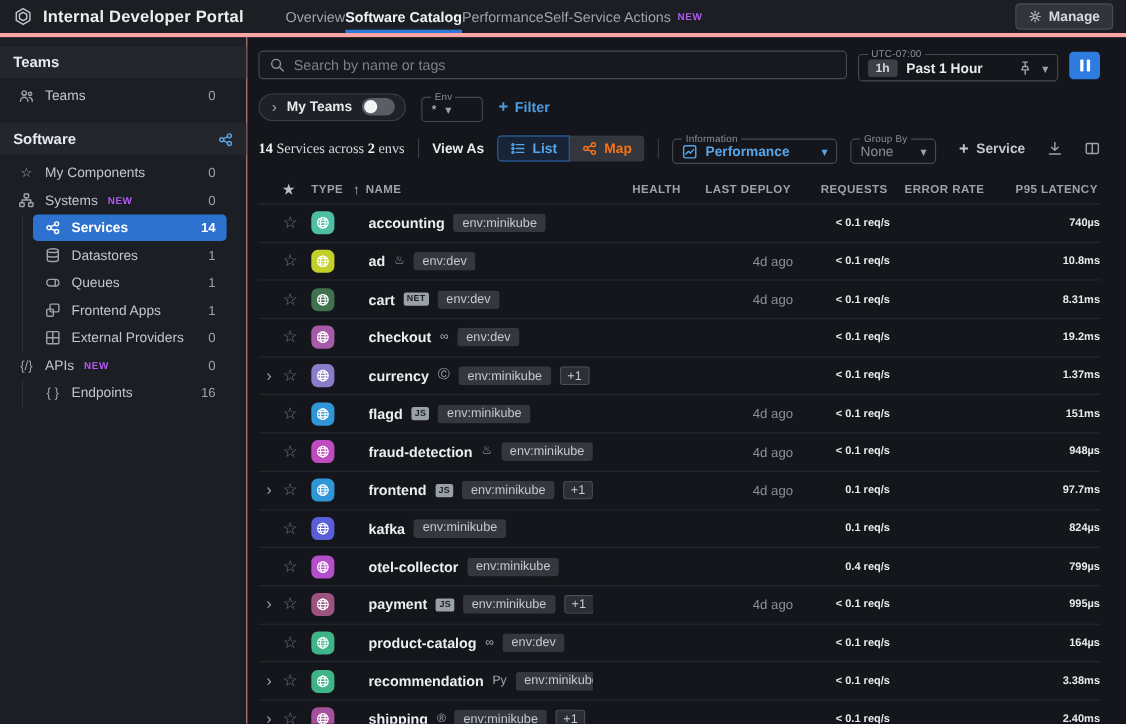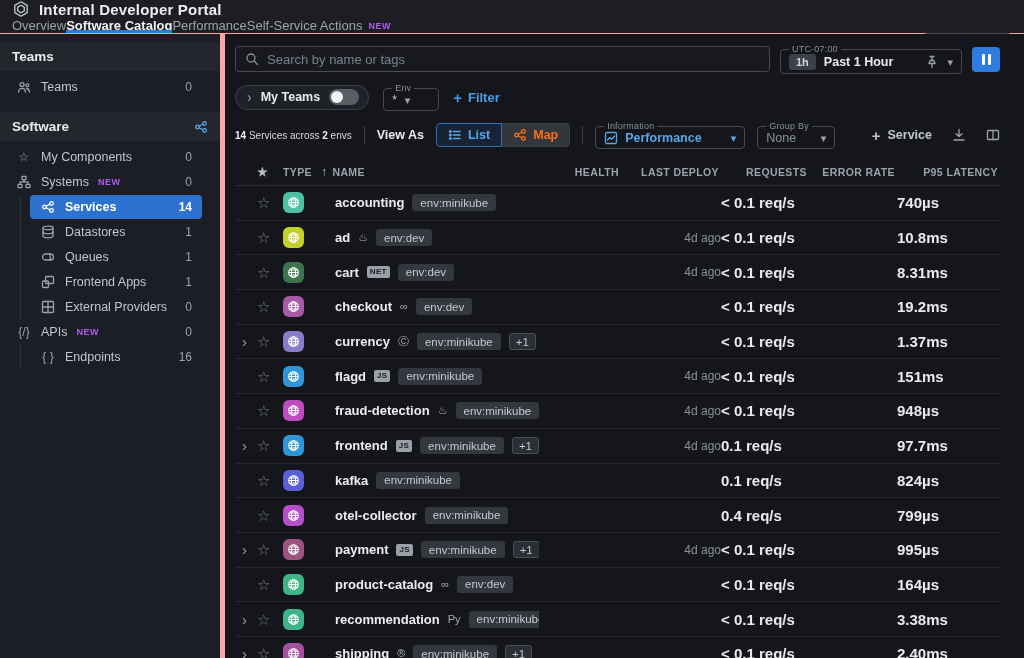--- a/index.html
+++ b/index.html
@@ -3,41 +3,41 @@
 <meta charset="utf-8">
 <style>
   * { margin:0; padding:0; box-sizing:border-box; }
   html,body { width:1024px; height:658px; overflow:hidden; background:#15171c;
     font-family:"Liberation Sans", sans-serif; color:#c6c9cf; }
   svg { stroke:currentColor; fill:none; stroke-width:1.3; stroke-linecap:round; stroke-linejoin:round; }
   .icon { display:inline-flex; align-items:center; justify-content:center; }
   .icon svg { width:14px; height:14px; }
 
   
-  .topnav { height:34px; background:#1c1e24; display:flex; padding:0 12px;
-    border-bottom:1px solid #fca5a5;flex-direction:column; }
+  .topnav { height:34px; background:#1c1e24; display:flex; align-items:center; padding:0 12px;
+    border-bottom:4px solid #fca5a5; }
   .brand { display:flex; align-items:center; gap:9px; margin-right:38px; }
   .brand .icon { color:#c2c6cd; }
   .brand .icon svg { width:18px; height:18px; }
   .brand-title { font-size:15px; font-weight:700; color:#eceef1; letter-spacing:.2px; }
   .tabs { display:flex; align-items:center; height:100%; }
   .tab { display:flex; align-items:center; gap:6px; height:100%; font-size:13px; color:#9da2ab;
     position:relative; cursor:pointer; }
   .tab.active { color:#f0f2f4; font-weight:700; }
   .tab.active::after { content:''; position:absolute; left:0; right:0; bottom:0; height:3px; background:#3179d8; }
   .new-badge { color:#b45af0; font-size:9px; font-weight:700; letter-spacing:.5px; }
   .manage-btn { margin-left:auto; display:flex; align-items:center; gap:6px; background:#30343b;
     border:1px solid #4a4e57; border-radius:4px; padding:4px 11px; font-size:12.5px; font-weight:700;
     color:#d6d9de; cursor:pointer; }
   .manage-btn .icon { color:#b9bdc4; }
   .manage-btn .icon svg { width:12px; height:12px; }
 
   
   .shell { display:flex; height:624px; }
-  .sidebar { width:225px; background:#1b1e24; border-right:5px solid #fca5a5; padding-top:8px; flex:none; }
+  .sidebar { width:225px; background:#1b1e24; border-right:1px solid #fca5a5; padding-top:8px; flex:none; }
   .main { flex:1; background:#14161b; padding:10px 24px 0 10px; display:flex; flex-direction:column; }
 
   
   .side-header { display:flex; align-items:center; background:#23262d; padding:7px 12px; margin-bottom:4px;
     font-size:13.5px; font-weight:700; color:#e8eaee; }
   .side-header .hdr-action { margin-left:auto; color:#58a6e8; cursor:pointer; }
   .side-gap { height:12px; }
   .side-item { display:flex; align-items:center; gap:9px; padding:5px 10px; margin:0 18px 1px 6px;
     border-radius:4px; font-size:12.5px; color:#c2c6cd; cursor:pointer; position:relative; }
   .side-item .icon { color:#9da2ab; width:16px; flex:none; font-size:12px; }
@@ -75,21 +75,21 @@
   .myteams .lbl { font-size:12.5px; font-weight:700; color:#e8eaec; }
   .toggle { width:30px; height:16px; border-radius:8px; background:#585d66; position:relative; cursor:pointer; }
   .toggle .knob { position:absolute; left:2px; top:2px; width:12px; height:12px; border-radius:50%; background:#f2f3f5; }
   .env-ctl { min-width:56px; }
   .env-val { font-size:12px; color:#c6c9cf; }
   .add-filter { display:flex; align-items:center; gap:6px; color:#4e9de4; font-size:13px; font-weight:700; cursor:pointer; }
   .add-filter .plus { font-size:15px; font-weight:700; }
 
   
   .toolbar { display:flex; align-items:center; gap:12px; margin-top:10px; }
-  .summary { font-size:10px; color:#d6d9de; }
+  .summary { font-size:13px; color:#d6d9de;font-family:Liberation Serif, serif; }
   .summary b { color:#f0f2f4; }
   .vsep { width:1px; height:18px; background:#3a3d44; }
   .viewas-lbl { font-size:12.5px; font-weight:700; color:#e8eaec; }
   .seg { display:flex; border-radius:4px; overflow:hidden; }
   .seg-btn { display:flex; align-items:center; gap:6px; font-size:12.5px; font-weight:700; padding:4px 11px;
     cursor:pointer; border:1px solid #3a3d44; }
   .seg-btn.active { color:#58a6e8; background:rgba(47,123,217,.14); border-color:#2f6fb8; border-radius:4px 0 0 4px; }
   .seg-btn.inactive { color:#f97316; background:#33363d; border-left:none; border-radius:0 4px 4px 0; }
   .info-ctl { border-color:#2f6fb8; min-width:150px; }
   .info-ctl .val { color:#58a6e8; font-size:12.5px; font-weight:700; display:flex; gap:7px; align-items:center; flex:1; }
@@ -115,21 +115,21 @@
   .type-chip { width:21px; height:21px; border-radius:6px; display:flex; align-items:center;
     justify-content:center; color:#ffffff; }
   .type-chip svg { width:13px; height:13px; stroke-width:1.1; }
   .cell-name { display:flex; align-items:center; gap:8px; overflow:hidden;margin-left:14px; }
   .svc-name { font-size:13px; font-weight:700; color:#eceef1; white-space:nowrap; }
   .lang { color:#a7abb3; font-size:11px; line-height:1; }
   .lang.boxed { background:#9aa0a8; color:#1b1e23; font-weight:700; font-size:8px; border-radius:2px;
     padding:2px 3px; letter-spacing:.3px; }
   .tag { background:#34373e; color:#c6c9cf; font-size:11.5px; border-radius:3px; padding:2.5px 8px; white-space:nowrap; }
   .tag.extra { background:#2b2e35; border:1px solid #4a4e57; padding:1.5px 6px; }
-  .cell-metric { text-align:left; font-size:15px; font-weight:700; color:#e8eaec; white-space:nowrap; }
+  .cell-metric { text-align:right; font-size:10px; font-weight:700; color:#e8eaec; white-space:nowrap; }
   .cell-deploy { text-align:right; font-size:12px; color:#8a8f98; }
 </style>
 </head>
 <body>
 
 <div class="topnav">
   <div class="brand">
     <span class="icon">
         <svg viewBox="0 0 18 18" style="width:18px;height:18px">
           <path d="M9 1.8l6.2 3.6v7.2L9 16.2 2.8 12.6V5.4z"></path>

